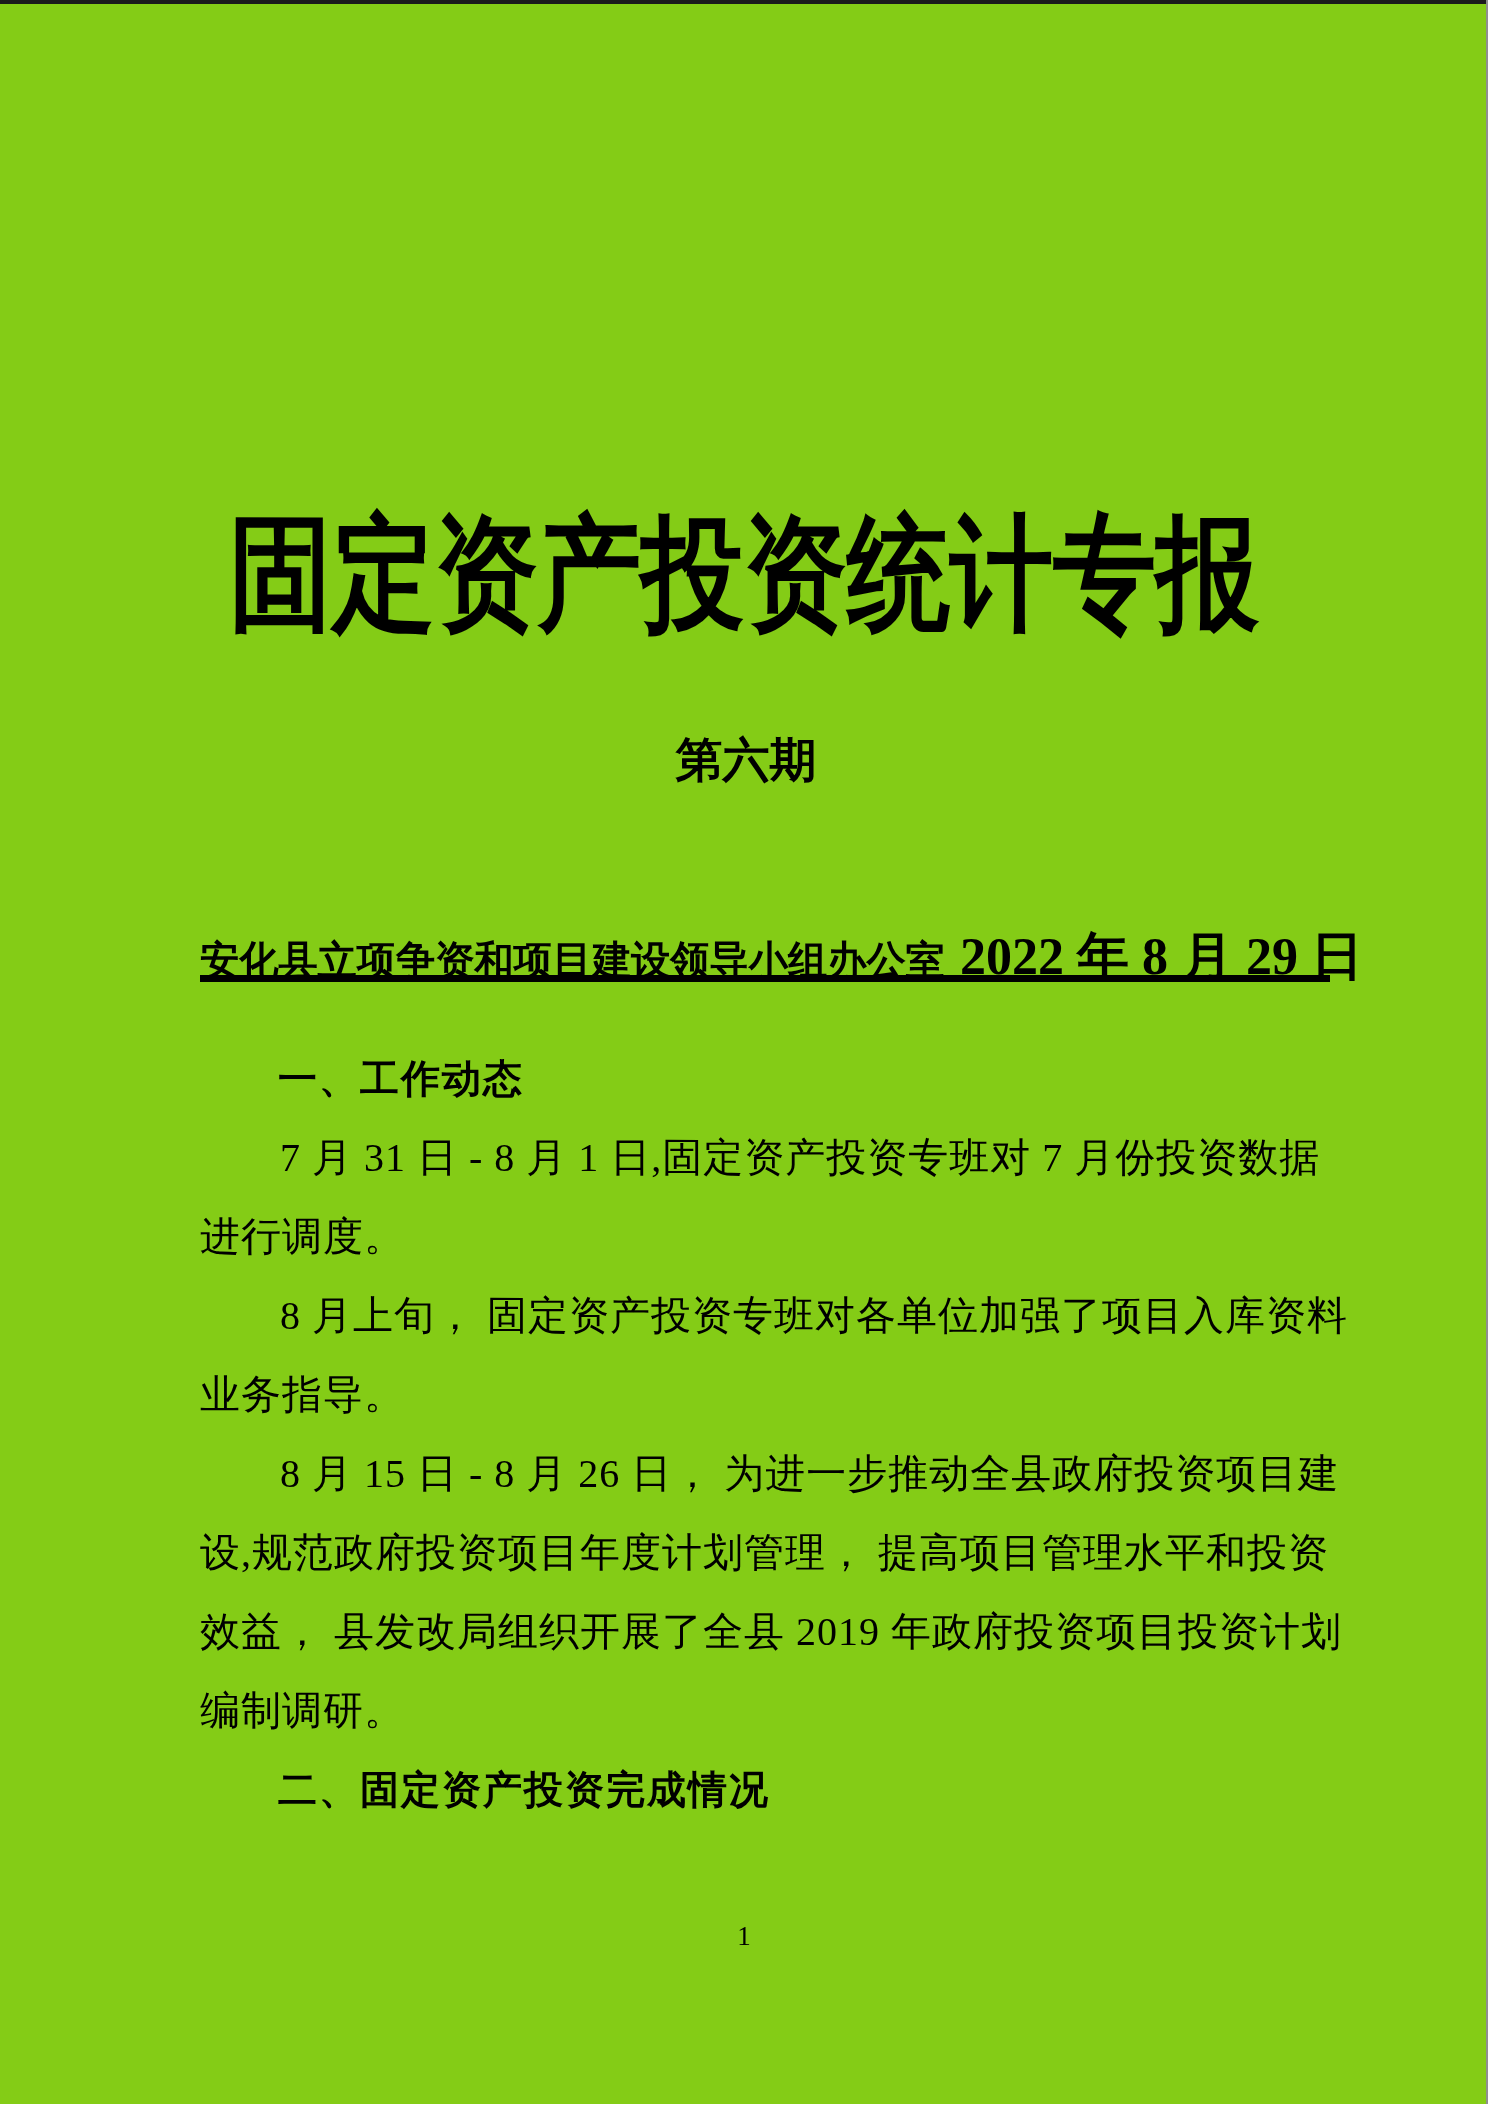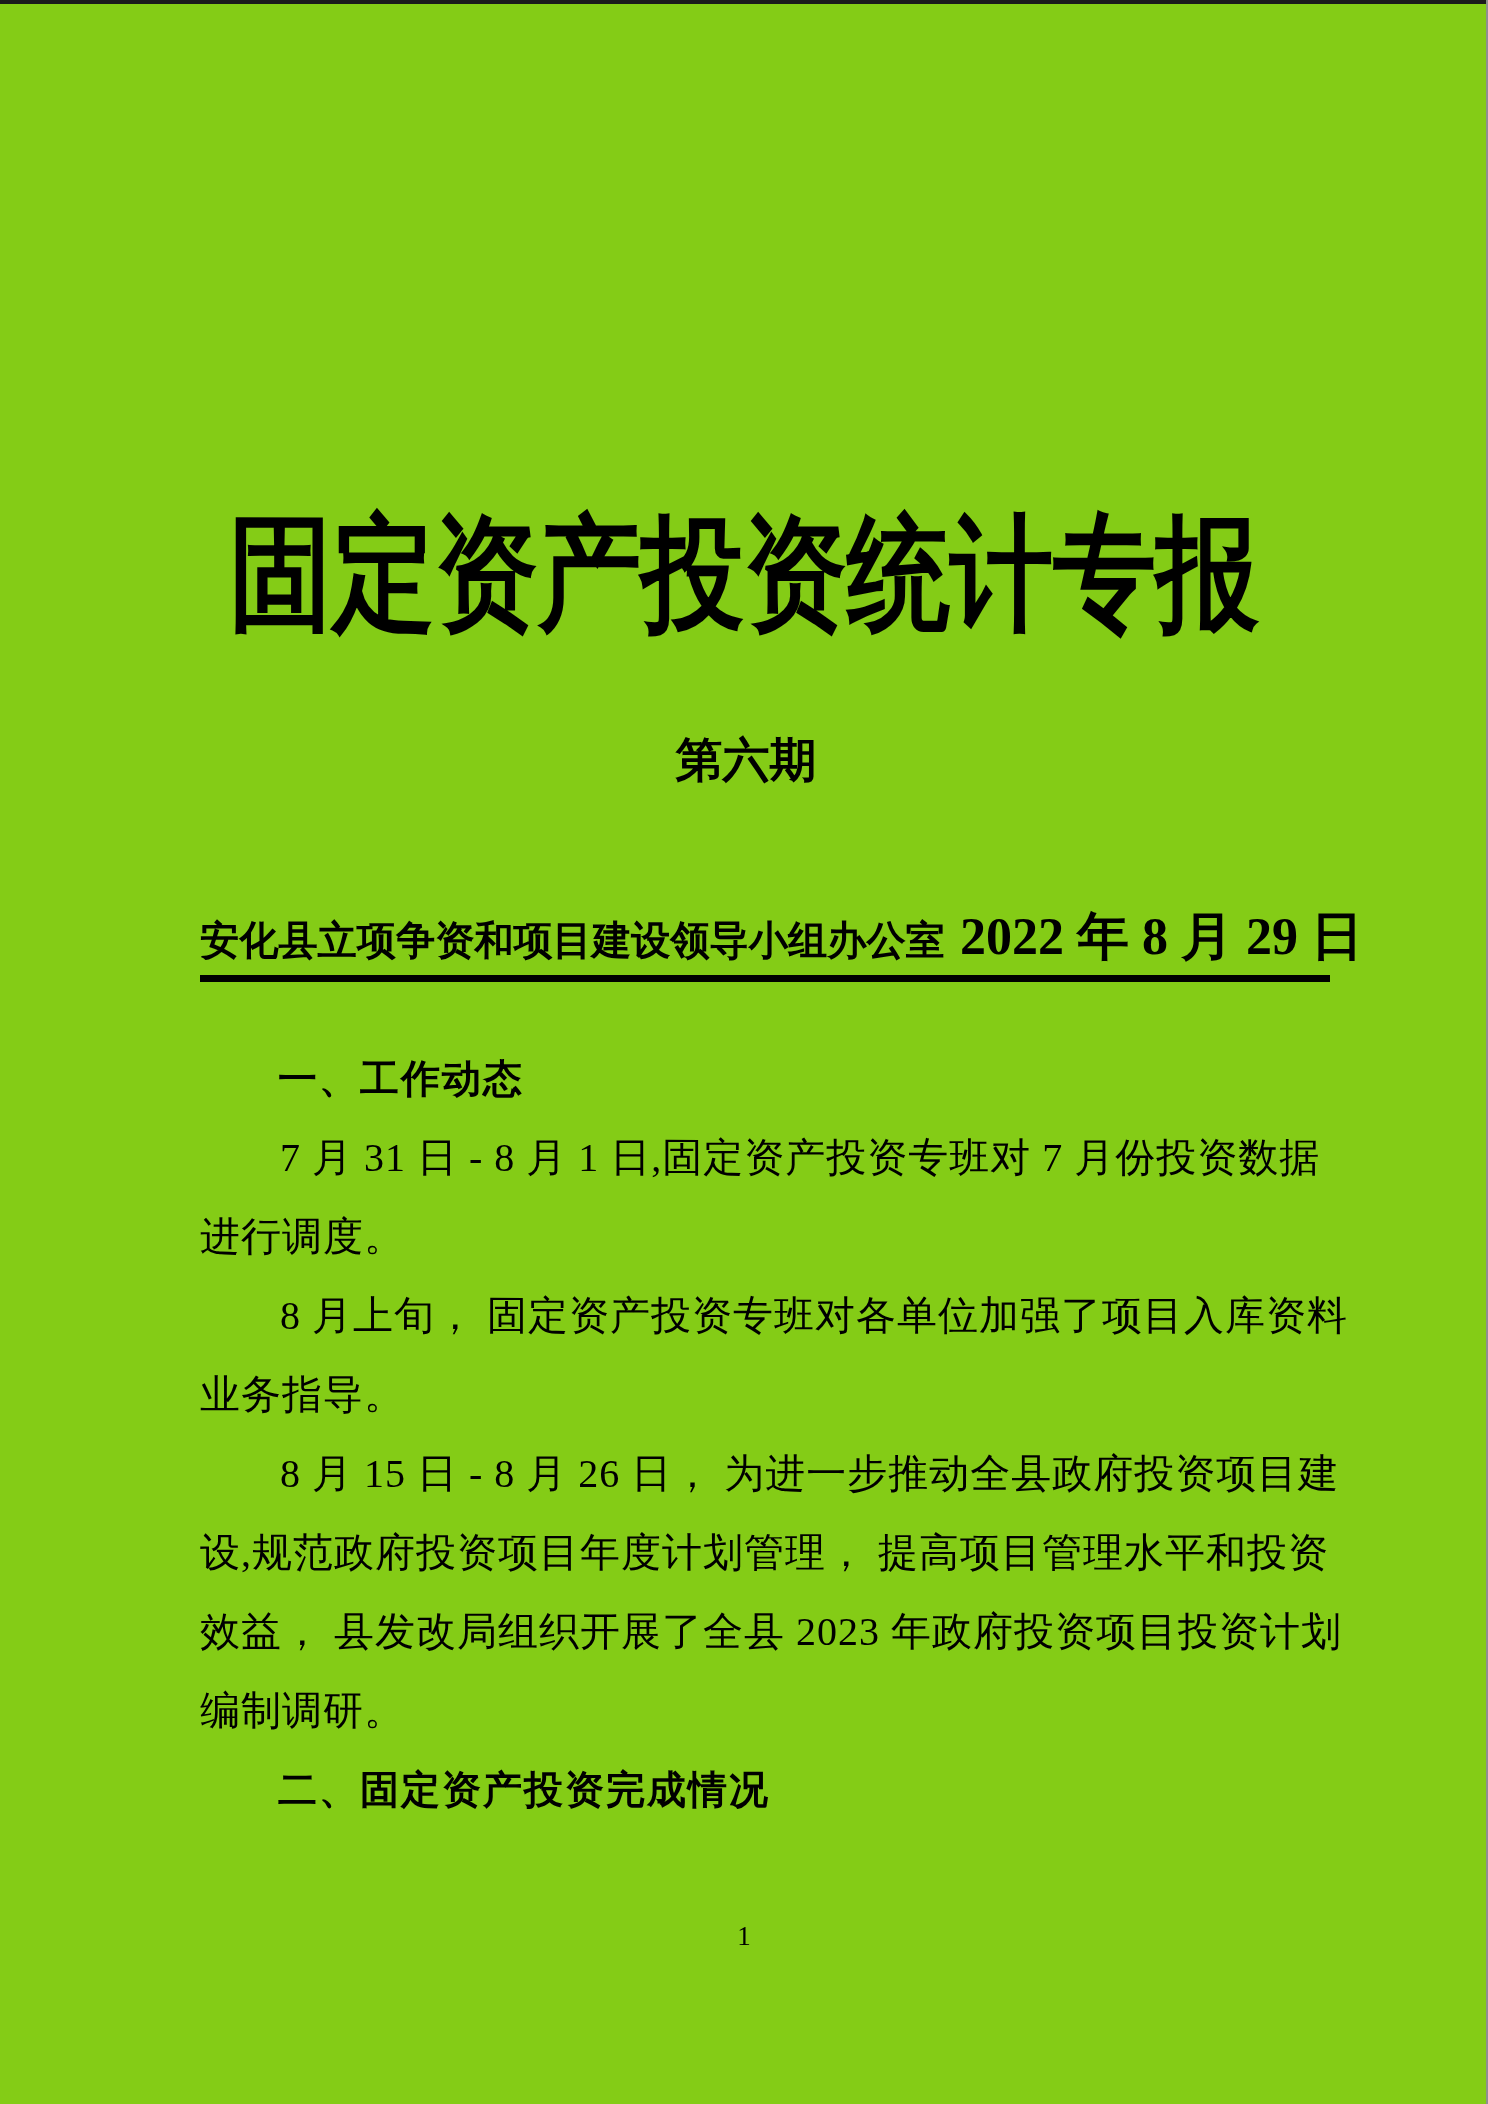--- a/index.html
+++ b/index.html
@@ -33,21 +33,21 @@
   }
   .issue-no {
     position: absolute; top: 737px; left: 2px; width: 100%;
     text-align: center;
     font-size: 47px;
     font-weight: bold;
     line-height: 1;
     white-space: pre;
   }
   .byline-row {
-    position: absolute; top: 910px; left: 200px; width: 1120px;
+    position: absolute; top: 930px; left: 200px; width: 1120px;
     display: flex; justify-content: space-between; align-items: baseline;
   }
   .byline-org {
     font-size: 40px; font-weight: bold; line-height: 1.1;
     transform: scaleX(0.98); transform-origin: left center;
     white-space: pre;
   }
   .byline-date {
     font-size: 52px; font-weight: bold; line-height: 1.05;
     padding-right: 28px;
@@ -101,19 +101,19 @@
   <div class="header-rule"></div>
 
   <div class="content">
     <div class="line heading">一、工作动态</div>
     <div class="line indent">7 月 31 日 - 8 月 1 日,固定资产投资专班对 7 月份投资数据</div>
     <div class="line">进行调度。</div>
     <div class="line indent">8 月上旬， 固定资产投资专班对各单位加强了项目入库资料</div>
     <div class="line">业务指导。</div>
     <div class="line indent">8 月 15 日 - 8 月 26 日， 为进一步推动全县政府投资项目建</div>
     <div class="line">设,规范政府投资项目年度计划管理， 提高项目管理水平和投资</div>
-    <div class="line">效益， 县发改局组织开展了全县 2023 年政府投资项目投资计划</div>
+    <div class="line">效益， 县发改局组织开展了全县 2019 年政府投资项目投资计划</div>
     <div class="line">编制调研。</div>
     <div class="line heading">二、固定资产投资完成情况</div>
   </div>
 
   <div class="page-number">1</div>
 </div>
 
 </body></html>

